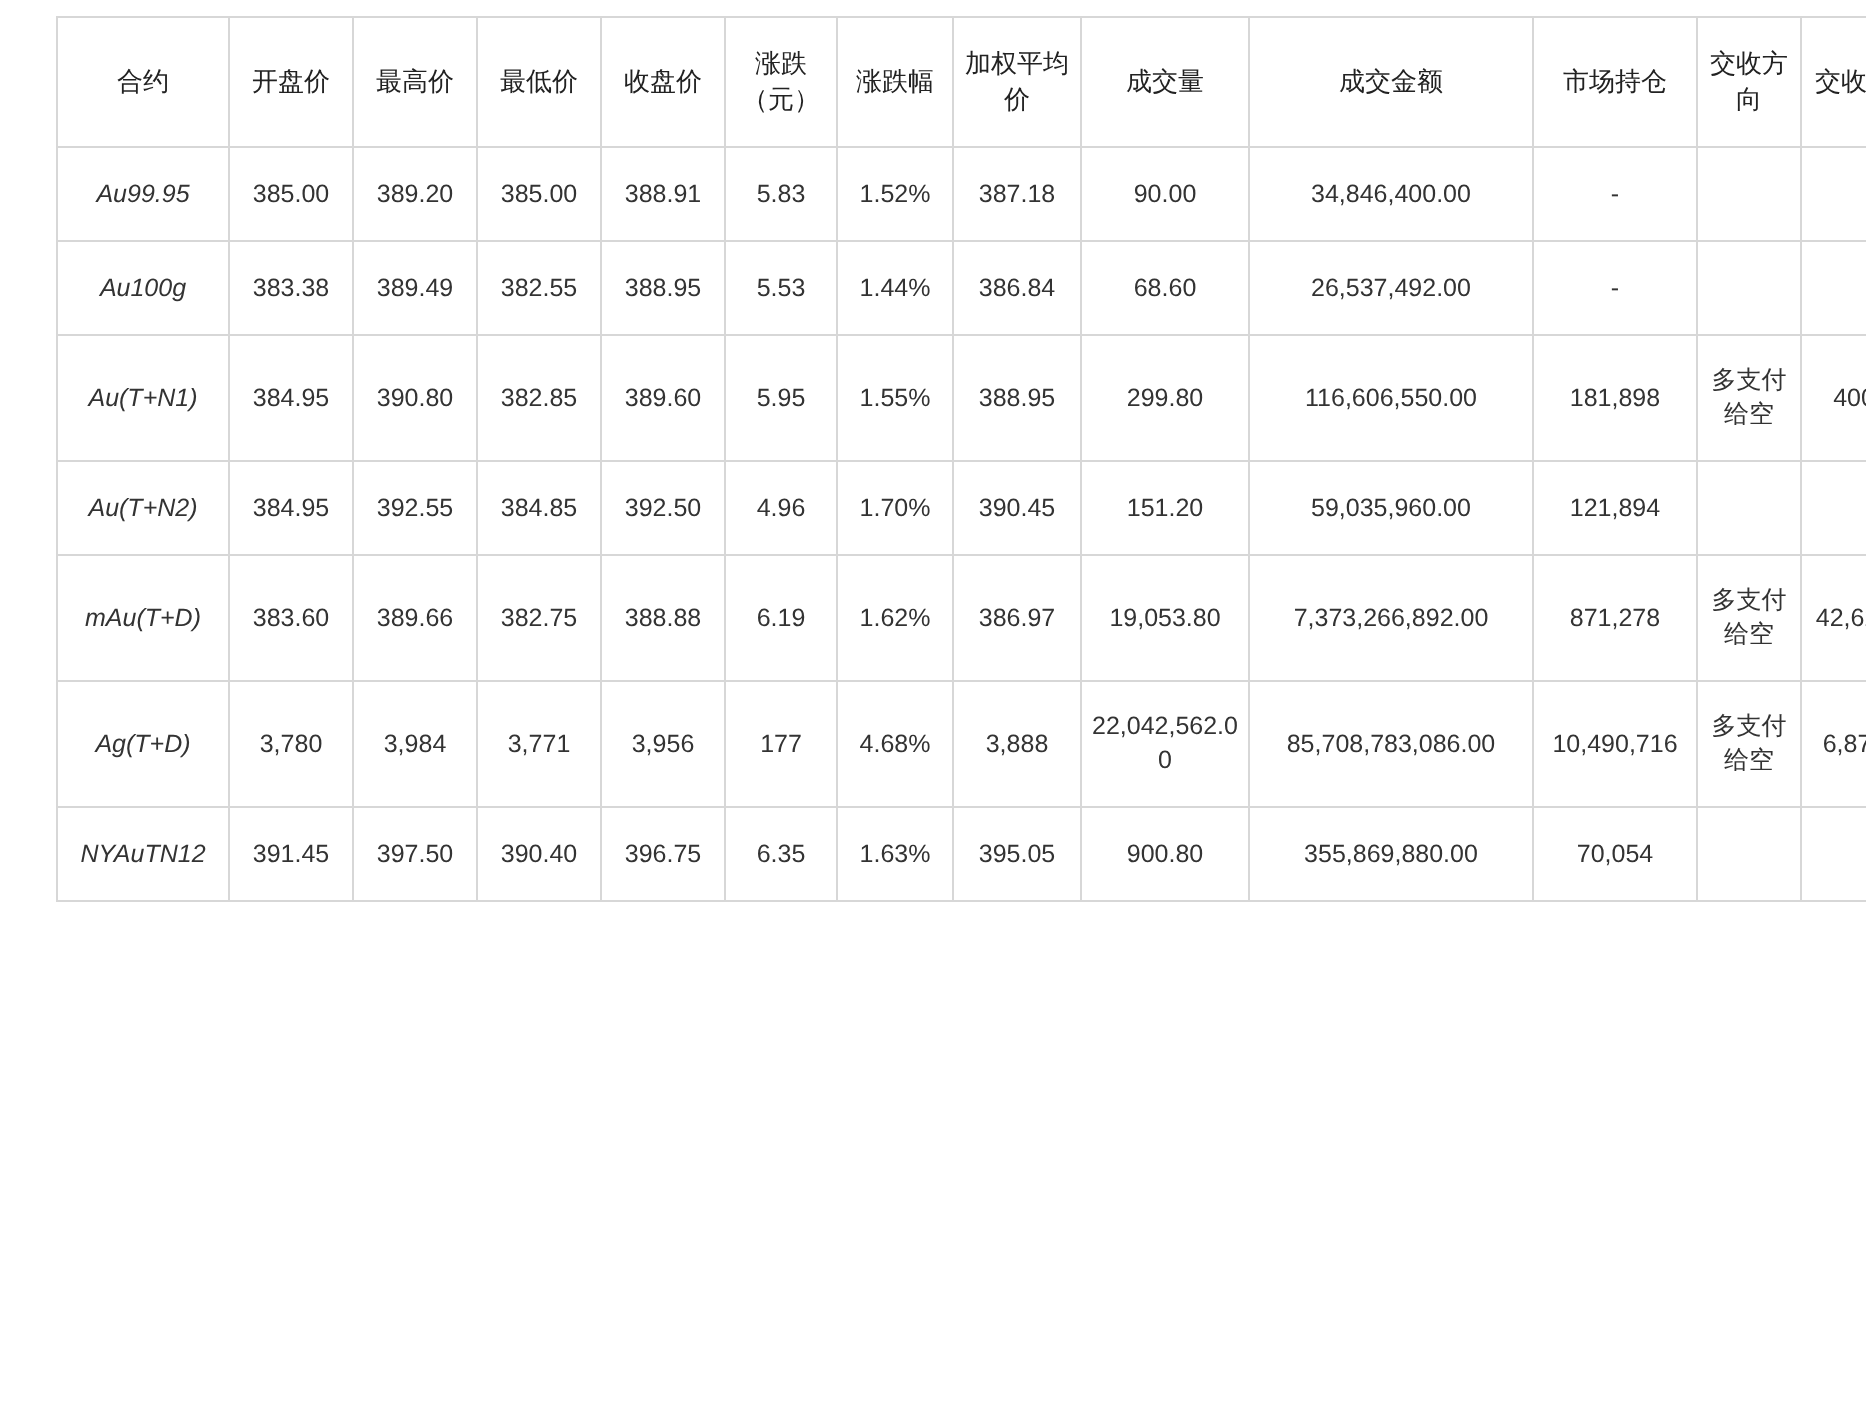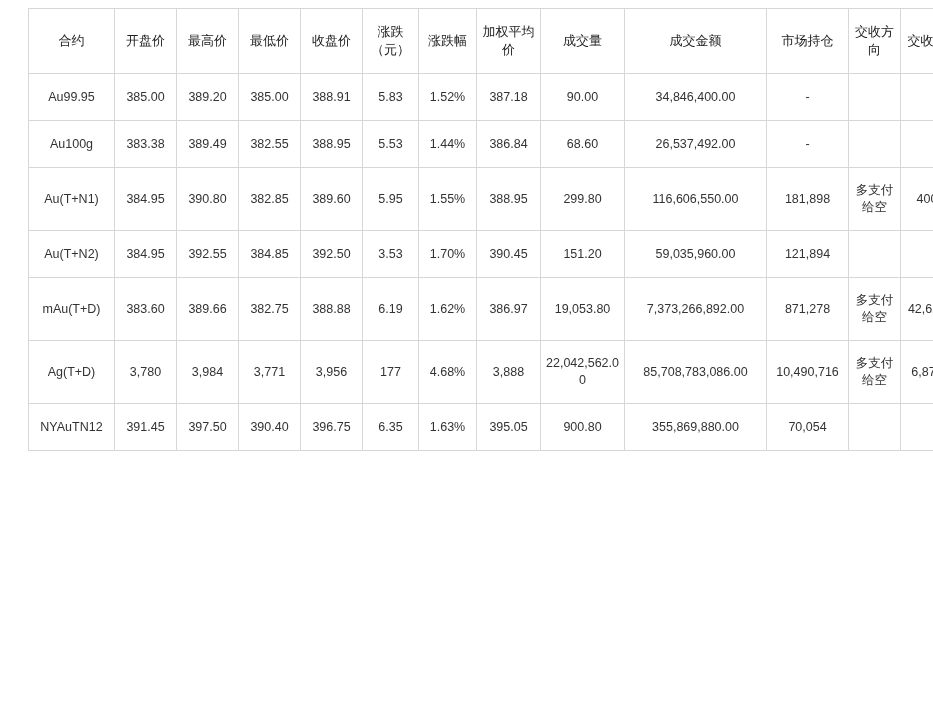--- a/index.html
+++ b/index.html
@@ -48,20 +48,21 @@
   }
   table.quotes tbody td {
     height: 38px;
   }
   table.quotes tbody tr.tall td {
     height: 54px;
   }
   td.contract {
     font-size: 13px;
     color: #333333;
+    font-style: italic;
   }
   
   col.c0 { width: 86px; }
   col.c1 { width: 62px; }
   col.c2 { width: 62px; }
   col.c3 { width: 62px; }
   col.c4 { width: 62px; }
   col.c5 { width: 56px; }
   col.c6 { width: 58px; }
   col.c7 { width: 64px; }
@@ -154,21 +155,21 @@
           <td>181,898</td>
           <td>多支付给空</td>
           <td>400</td>
         </tr>
         <tr>
           <td class="contract">Au(T+N2)</td>
           <td>384.95</td>
           <td>392.55</td>
           <td>384.85</td>
           <td>392.50</td>
-          <td>3.53</td>
+          <td>4.96</td>
           <td>1.70%</td>
           <td>390.45</td>
           <td>151.20</td>
           <td>59,035,960.00</td>
           <td>121,894</td>
           <td></td>
           <td></td>
         </tr>
         <tr class="tall">
           <td class="contract">mAu(T+D)</td>

